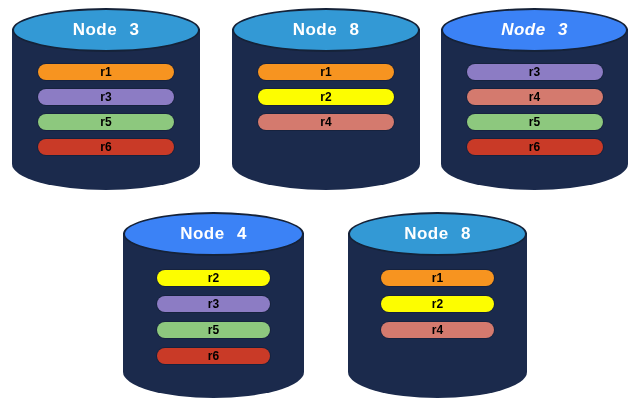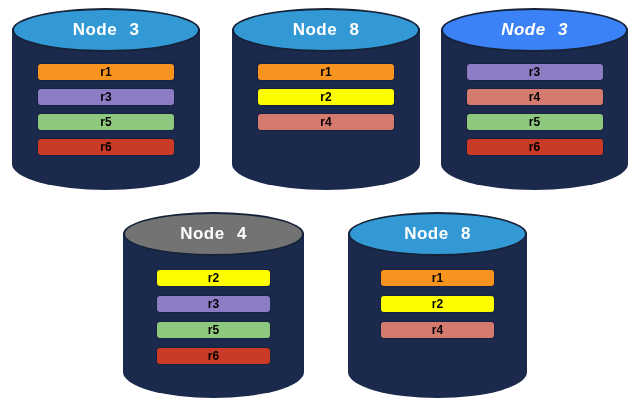--- a/index.html
+++ b/index.html
@@ -57,21 +57,21 @@
     display: flex;
     flex-direction: column;
     align-items: center;
     gap: 9px;
     z-index: 3;
   }
   .row-bottom .bars { top: 58px; gap: 10px; }
   .bar {
     width: 136px;
     height: 16px;
-    border-radius: 3px;
+    border-radius: 8px;
     display: flex;
     align-items: center;
     justify-content: center;
     box-shadow: 0 0 0 1px rgba(0,0,0,0.18);
   }
   .row-bottom .bar { width: 113px; }
   .bar span {
     font-weight: bold;
     font-size: 12px;
     line-height: 1;
@@ -147,21 +147,21 @@
         <div class="bar" style="background: rgb(140, 124, 196);">
           <span style="color: rgb(0, 0, 0);">r3</span>
         </div>
         <div class="bar" style="background: rgb(141, 200, 126);">
           <span style="color: rgb(0, 0, 0);">r5</span>
         </div>
         <div class="bar" style="background: rgb(201, 58, 39);">
           <span style="color: rgb(0, 0, 0);">r6</span>
         </div>
       </div>
-      <div class="cyl-top" style="background: #737373; border-color: rgb(21, 34, 56);">
+      <div class="cyl-top" style="background: #3b82f6; border-color: rgb(21, 34, 56);">
         <span class="node-title" style="color: rgb(255, 255, 255);">Node 4</span>
       </div>
     </div>
     <div class="node pos-4 row-bottom">
       <div class="cyl-body" style="background: rgb(27, 42, 76);"></div>
       <div class="bars">
         <div class="bar" style="background: rgb(247, 148, 32);">
           <span style="color: rgb(0, 0, 0);">r1</span>
         </div>
         <div class="bar" style="background: rgb(253, 253, 0);">

